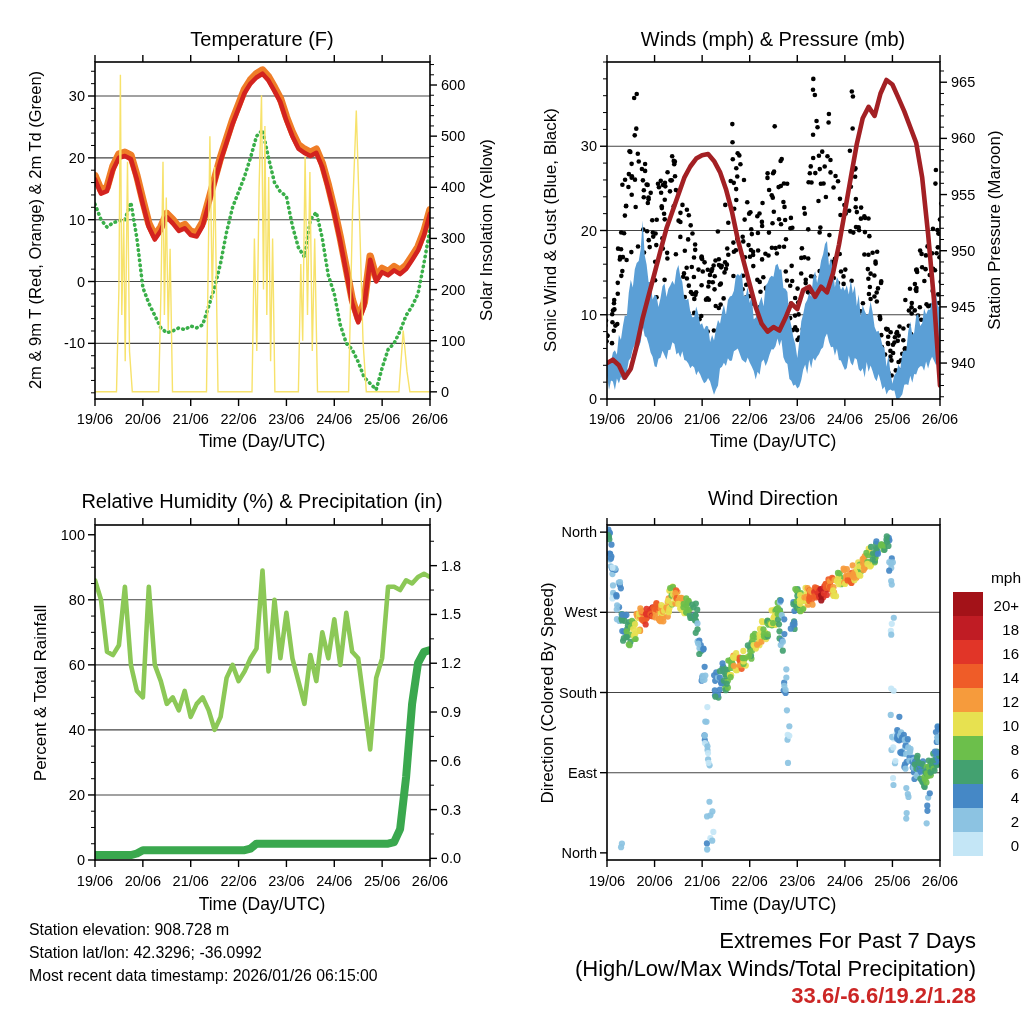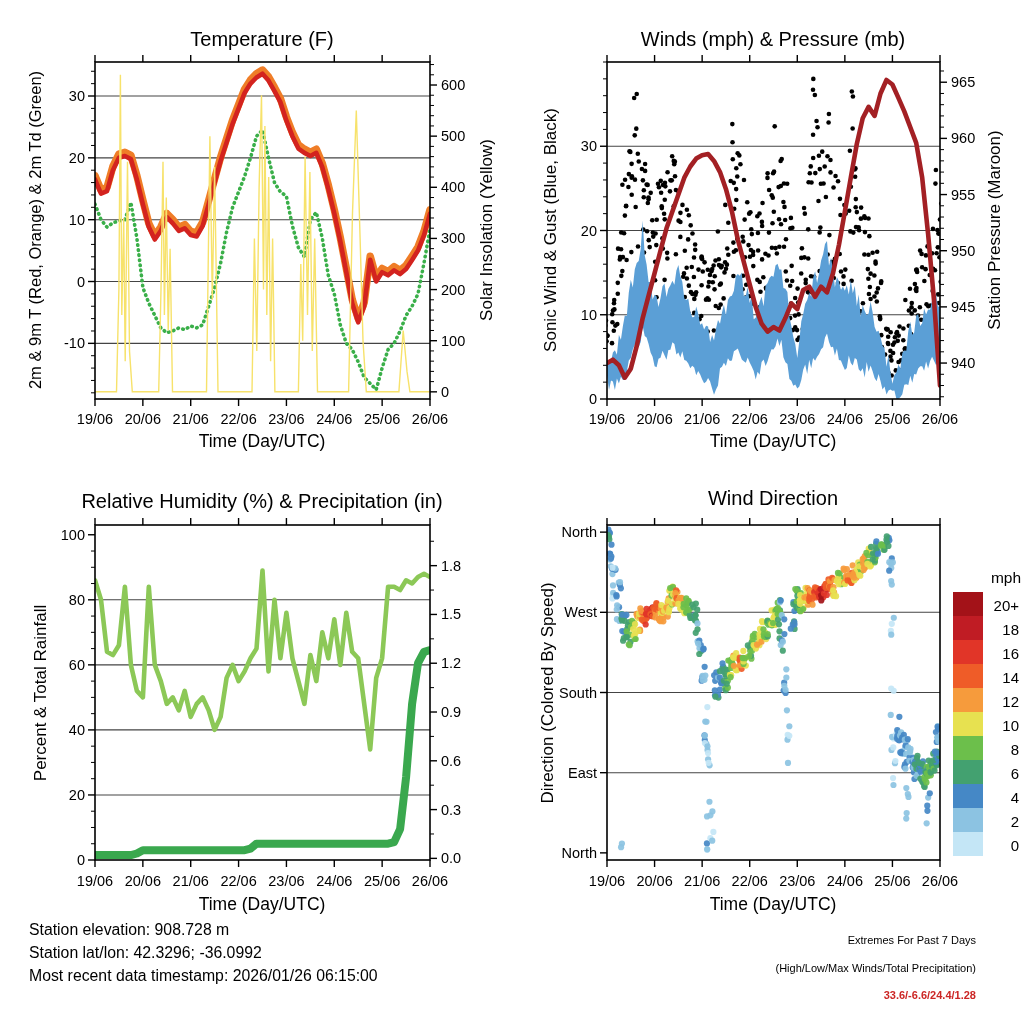--- a/index.html
+++ b/index.html
@@ -1,21 +1,21 @@
 <!DOCTYPE html>
 <html><head>
 <meta charset="utf-8">
 <style>
   html,body{margin:0;padding:0;background:#ffffff;}
   #figure{position:relative;width:1024px;height:1024px;background:#fff;
           font-family:"Liberation Sans",sans-serif;overflow:hidden;}
   #chart-svg{position:absolute;left:0;top:0;}
   #footer{position:absolute;left:29px;top:918px;font-size:15.8px;line-height:23.2px;color:#000;}
   #extremes{position:absolute;left:560px;top:927px;width:416px;text-align:right;
-            font-size:11px;line-height:27.5px;color:#000;}
+            font-size:22px;line-height:27.5px;color:#000;}
   .ext-values{font-weight:bold;}
 </style>
 </head>
 <body>
 
 <div id="figure">
   <svg id="chart-svg" width="1024" height="1024">
       <g>
         <line x1="95" x2="430" y1="343.348623853211" y2="343.348623853211" stroke="#444" stroke-width="1.1"></line>
         <line x1="95" x2="430" y1="281.51376146788994" y2="281.51376146788994" stroke="#444" stroke-width="1.1"></line>
@@ -1657,15 +1657,15 @@
 
   <div id="footer">
     <div>Station elevation: 908.728 m</div>
     <div>Station lat/lon: 42.3296; -36.0992</div>
     <div>Most recent data timestamp: 2026/01/26 06:15:00</div>
   </div>
 
   <div id="extremes">
     <div>Extremes For Past 7 Days</div>
     <div>(High/Low/Max Winds/Total Precipitation)</div>
-    <div class="ext-values" style="color: rgb(204, 38, 37);">33.6/-6.6/24.4/1.28</div>
+    <div class="ext-values" style="color: rgb(204, 38, 37);">33.6/-6.6/19.2/1.28</div>
   </div>
 </div>
 
 </body></html>

